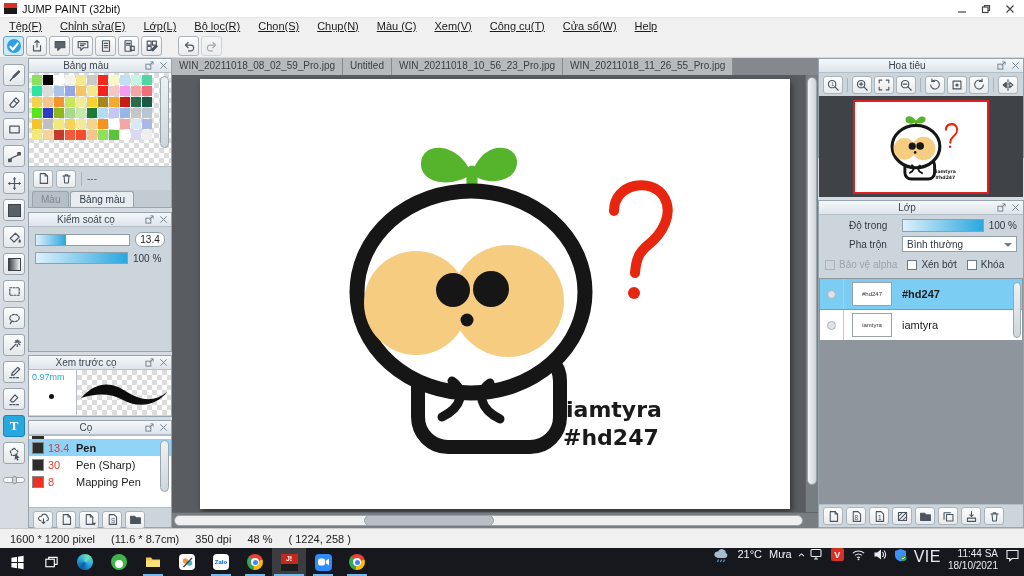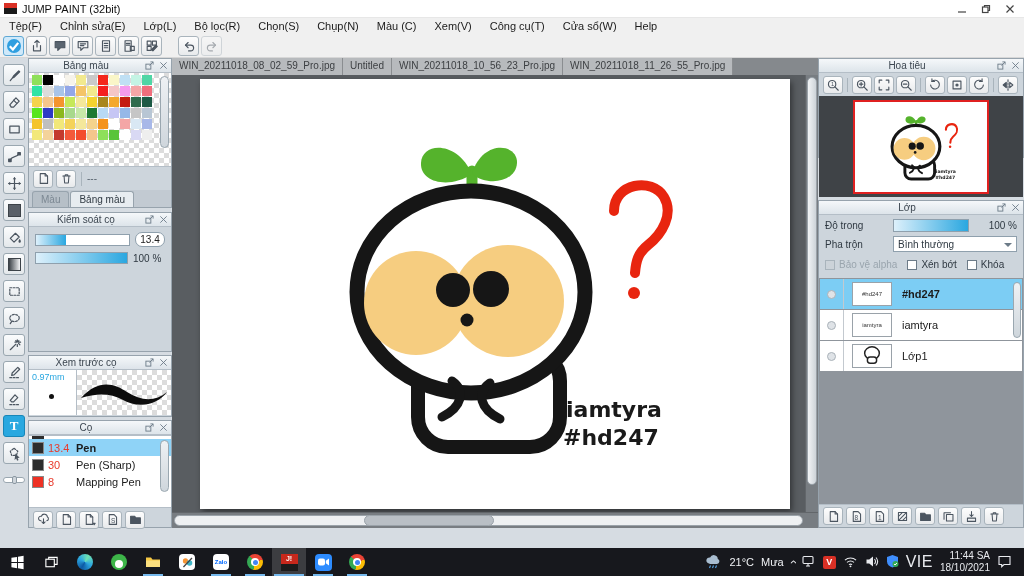--- a/index.html
+++ b/index.html
@@ -10,21 +10,21 @@
   
   #titlebar { position:absolute; left:0; top:0; width:1024px; height:18px; background:#fff; display:flex; align-items:center; padding-left:4px; border-bottom:1px solid #e7e7e7; }
   .app-logo { width:13px; height:11px; background:#1a1a1a; position:relative; margin-right:5px; }
   .app-logo::before { content:""; position:absolute; left:0; top:0; width:13px; height:5px; background:#d93025; }
   #titlebar .t-title { font-size:11px; color:#111; }
   .win-controls { position:absolute; right:2px; top:0; height:18px; display:flex; }
   .win-btn { width:24px; height:18px; display:grid; place-items:center; color:#333; }
   .win-btn svg { stroke:#444; stroke-width:1.2; fill:none; }
 
   #menubar { position:absolute; left:0; top:18px; width:1024px; height:16px; background:#f0f0f0; display:flex; align-items:center; }
-  .menu-item { padding:1px 9px; font-size:11px; color:#1b1b1b; }
+  .menu-item { padding:1px 9px; font-size:11px; color:#1b1b1b;text-decoration:underline; }
 
   #toolbar { position:absolute; left:0; top:34px; width:1024px; height:24px; background:#f0f0f0; border-bottom:1px solid #d7d7d7; display:flex; align-items:center; padding-left:3px; gap:2px; }
   .tb-btn { width:21px; height:20px; background:linear-gradient(#fdfdfd,#e8eaec); border:1px solid #a9b4bc; border-radius:3px; display:grid; place-items:center; }
   .tb-btn.active { background:#cfe9fa; border-color:#5fa8d4; }
   .tb-btn.disabled { opacity:.45; }
   .tb-gap { width:12px; }
   .tb-btn svg { width:14px; height:14px; }
 
   
   #main { position:absolute; left:0; top:58px; width:1024px; height:470px; }
@@ -103,21 +103,21 @@
   #rightpanels { position:absolute; left:818px; top:0; width:206px; height:470px; }
   #rightpanels .panel { width:206px; }
   #nav-toolrow { height:23px; display:flex; align-items:center; gap:2px; padding-left:4px; background:#cdd5dc; }
   .nav-btn { width:20px; height:18px; background:linear-gradient(#fdfdfd,#e8eaec); border:1px solid #a9b4bc; border-radius:3px; display:grid; place-items:center; color:#4b5560; }
   .nav-btn svg { width:14px; height:14px; }
   .nav-sep { width:1px; height:14px; background:#a9b4bc; margin:0 2px; }
   #nav-view { height:101px; background:#3f4347; display:grid; place-items:center; }
   #nav-thumb { width:136px; height:94px; background:#fff; border:2px solid #e02020; }
   #nav-thumb svg { width:100%; height:100%; display:block; }
 
-  .layer-ctl { display:flex; align-items:center; gap:20px; padding:4px 6px 0; font-size:10px; color:#2f3942; }
+  .layer-ctl { display:flex; align-items:center; gap:5px; padding:4px 6px 0; font-size:10px; color:#2f3942;margin-left:24px; }
   .layer-ctl .lbl { width:48px; }
   .layer-select { flex:1; height:16px; background:#fff; border:1px solid #8fa0ad; display:flex; align-items:center; padding:0 4px; font-size:10px; position:relative; }
   .layer-select::after { content:""; position:absolute; right:4px; top:6px; border:4px solid transparent; border-top-color:#6c7b88; }
   .check-row { display:flex; align-items:center; gap:4px; padding:7px 6px 4px; font-size:10px; }
   .chk { width:10px; height:10px; border:1px solid #6c7b88; background:#fff; }
   .chk.disabled { background:#ccd3d9; border-color:#a9b4bc; }
   .chk-lbl { color:#2f3942; margin-right:6px; }
   .chk-lbl.disabled { color:#9aa5ae; }
 
   #layer-list { margin-top:4px; background:#8f959c; padding:1px 0; position:relative; }
@@ -147,21 +147,21 @@
   .ico-coccoc { width:16px; height:16px; border-radius:50%; background:#3db549; position:relative; }
   .ico-coccoc::after { content:""; position:absolute; left:4px; top:6px; width:8px; height:8px; border-radius:50%; background:#fff; }
   .ico-medibang { width:16px; height:16px; border-radius:4px; background:#fff; display:grid; place-items:center; }
   .ico-zalo { width:16px; height:16px; border-radius:4px; background:#fff; color:#0068ff; font-size:6px; font-weight:bold; display:grid; place-items:center; }
   .ico-chrome { width:16px; height:16px; border-radius:50%; background:conic-gradient(from -45deg,#ea4335 0 33%,#fbbc05 0 66%,#34a853 0 100%); position:relative; }
   .ico-chrome::before { content:""; position:absolute; left:4px; top:4px; width:8px; height:8px; border-radius:50%; background:#fff; }
   .ico-chrome::after { content:""; position:absolute; left:5.5px; top:5.5px; width:5px; height:5px; border-radius:50%; background:#4285f4; }
   .ico-jump { width:17px; height:17px; background:#1c1c1c; position:relative; }
   .ico-jump::before { content:"J!"; position:absolute; left:0; right:0; top:0; height:10px; background:#c8281c; color:#fff; font-size:7px; font-weight:bold; text-align:center; line-height:10px; }
   .ico-zoomapp { width:17px; height:17px; border-radius:4px; background:#2d8cff; display:grid; place-items:center; }
-  .tray { margin-left:auto; display:flex; align-items:center; gap:7px; padding-right:12px; color:#e8eaee; font-size:11px; }
+  .tray { margin-left:auto; display:flex; align-items:flex-start; gap:7px; padding-right:4px; color:#e8eaee; font-size:11px; }
   .tray .w-temp,.tray .w-desc { color:#f0f2f5; }
   .ico-v { width:13px; height:13px; background:#d93025; color:#fff; font-size:9px; font-weight:bold; display:grid; place-items:center; border-radius:2px; }
   .time-block { text-align:right; font-size:10px; line-height:12px; }
   .chev { display:inline-block; transform:rotate(-90deg); font-size:12px; color:#e8eaee; }
   .lang { font-size:16px; letter-spacing:.5px; }
 </style>
 </head>
 <body>
 
 <div id="screen">
@@ -761,32 +761,20 @@
               <span class="layer-thumb">#hd247</span>
               <span class="layer-name">#hd247</span>
             </div>
             <div class="layer-row">
               <span class="eye-cell">
                 <span class="eye-dot"></span>
               </span>
               <span class="layer-thumb">iamtyra</span>
               <span class="layer-name">iamtyra</span>
             </div>
-            <div class="layer-row">
-              <span class="eye-cell">
-                <span class="eye-dot"></span>
-              </span>
-              <span class="layer-thumb">
-                <svg viewBox="0 0 40 24" width="38" height="22" fill="none" stroke="#222" stroke-width="1.6">
-                  <ellipse cx="20" cy="9" rx="8" ry="7"></ellipse>
-                  <rect x="15" y="13" width="10" height="7" rx="3" fill="#fff"></rect>
-                </svg>
-              </span>
-              <span class="layer-name">Lớp1</span>
-            </div>
             <span id="layer-scroll"></span>
           </div>
         <div id="layer-filler" style="flex:1"></div>
         <div id="layer-toolrow">
             <button class="p-btn">
               <svg viewBox="0 0 16 16" fill="none" stroke="#4b5560" stroke-width="1.3" stroke-linecap="round" stroke-linejoin="round">
                 <path d="M4 2h6l3 3v9H4z"></path>
                 <path d="M10 2v3h3"></path>
               </svg>
             </button>
@@ -829,20 +817,27 @@
               <svg viewBox="0 0 16 16" fill="none" stroke="#4b5560" stroke-width="1.3" stroke-linecap="round" stroke-linejoin="round">
                 <path d="M3.5 5h9M6.5 5V3.5h3V5"></path>
                 <path d="M5 5l.7 8.5h4.6L11 5"></path>
               </svg>
             </button>
           </div>
       </div>
     </div>
   </div>
 
+  <div id="statusbar">
+    <span>1600 * 1200 pixel</span>
+    <span>(11.6 * 8.7cm)</span>
+    <span>350 dpi</span>
+    <span>48 %</span>
+    <span>( 1224, 258 )</span>
+  </div>
 
   <div id="taskbar">
     <div class="task-icons" id="task-icons">
         <span class="task-icon">
           <svg viewBox="0 0 16 16" width="15" height="15">
             <path fill="#fff" d="M1.5 2.9l6-.9v5.5h-6zM8.5 1.8l6-.9v6.6h-6zM1.5 8.5h6V14l-6-.9zM8.5 8.5h6v6.6l-6-.9z"></path>
           </svg>
         </span>
         <span class="task-icon">
           <svg viewBox="0 0 16 16" width="15" height="15" fill="none" stroke="#fff" stroke-width="1.2">

